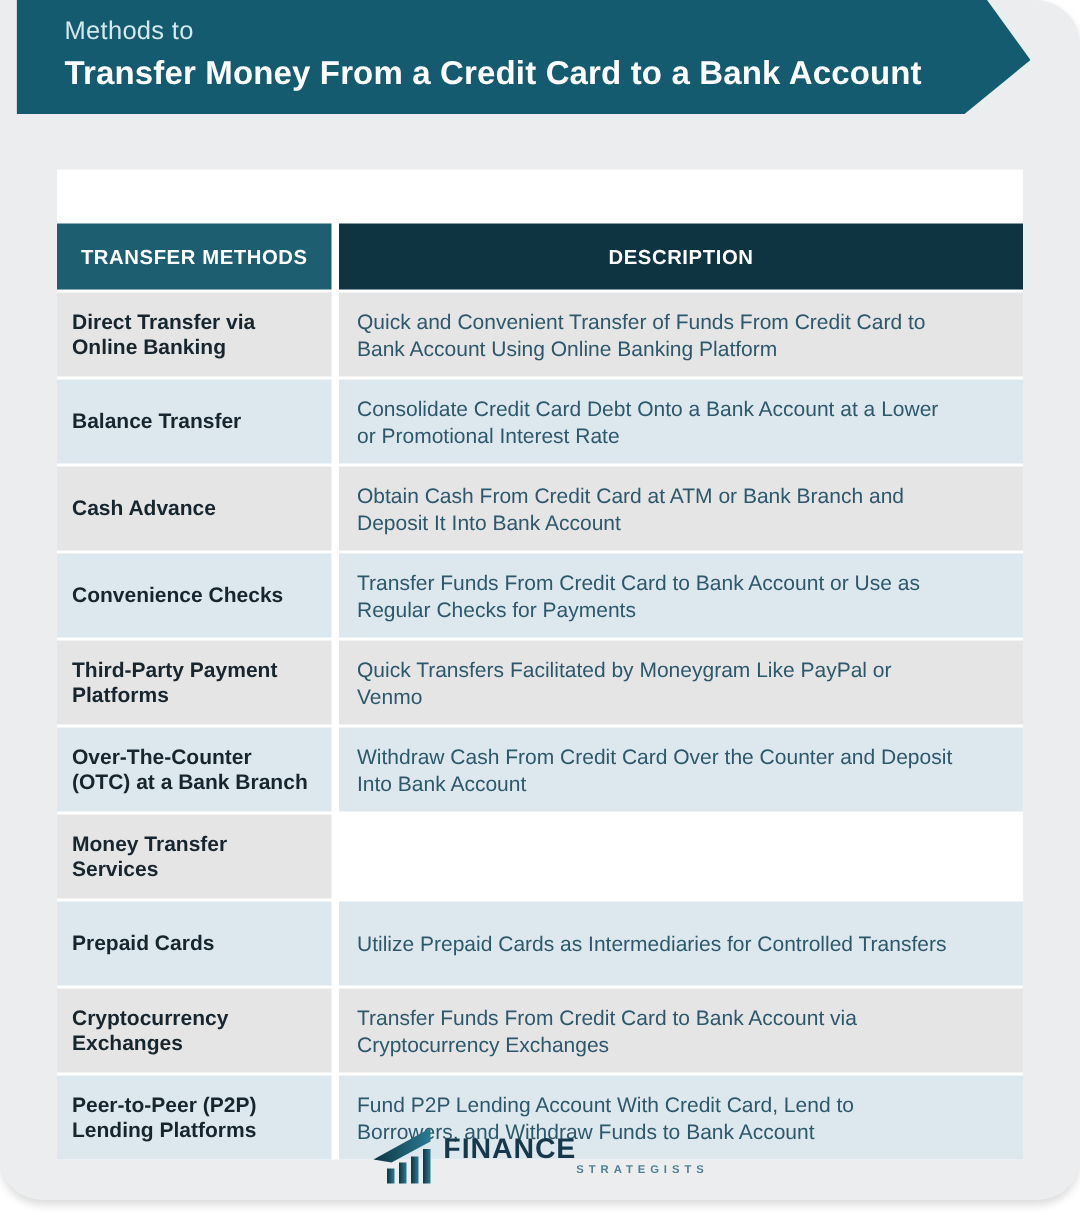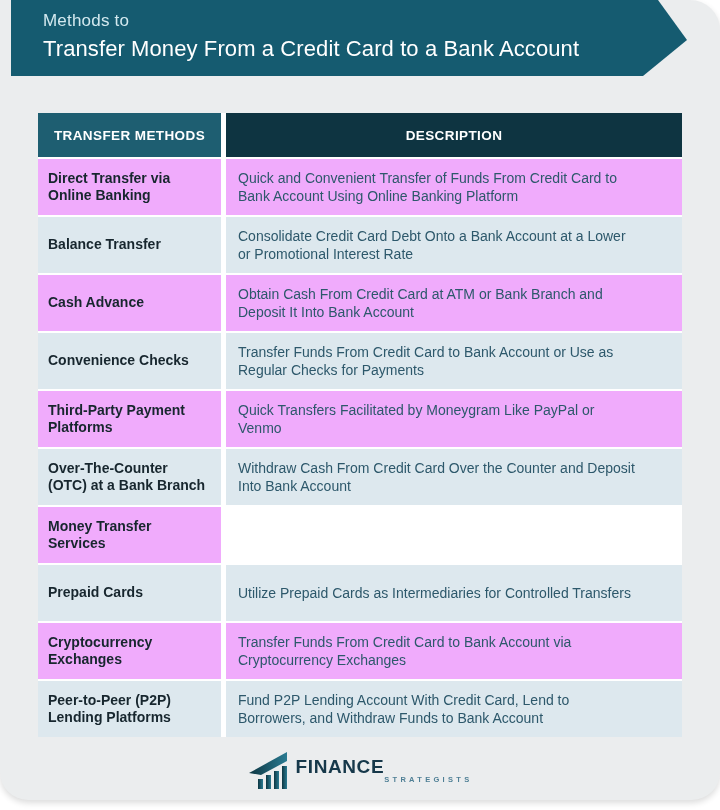--- a/index.html
+++ b/index.html
@@ -17,35 +17,35 @@
     position:absolute;left:11px;top:0;width:676px;height:76px;
     background:var(--banner-teal,#155b70);
     clip-path:polygon(0 0,647px 0,676px 40px,632px 76px,0 76px);
     box-sizing:border-box;padding:10px 0 0 32px;
   }
   .banner .eyebrow{
     font-size:17px;line-height:1.35;color:var(--banner-eyebrow-text,#d3e9ef);
     font-weight:400;letter-spacing:.2px;
   }
   .banner .title{
-    font-size:22px;line-height:1.2;color:#ffffff;font-weight:normal;
+    font-size:22px;line-height:1.2;color:#ffffff;font-weight:bold;
     margin-top:3px;letter-spacing:.1px;
   }
   .table{
     position:absolute;left:38px;top:113px;width:644px;background:#ffffff;
   }
-  .thead{display:flex;gap:5px;height:44px;}
+  .thead{display:flex;gap:5px;height:44px;margin-top:36px;}
   .th{
     display:flex;align-items:center;justify-content:center;
     color:#ffffff;font-weight:bold;font-size:13.5px;letter-spacing:.4px;
   }
   .th-method{width:183px;background:var(--header-teal,#1e5e71);}
   .th-desc{flex:1;background:var(--header-dark,#0e3441);}
   .row{display:flex;gap:5px;margin-top:2px;min-height:56px;}
-  .cell{box-sizing:border-box;display:flex;align-items:center;background:#f0abfc;}
+  .cell{box-sizing:border-box;display:flex;align-items:center;background:#e5e5e5;}
   .row.alt .cell{background:var(--row-alt,#dde8ee);}
   .cell.method{
     width:183px;padding:8px 15px 8px 10px;
     font-weight:bold;font-size:14px;line-height:1.25;
     color:var(--method-text,#17262e);
   }
   .cell.desc{
     flex:1;padding:8px 42px 8px 12px;
     font-size:14px;line-height:1.32;
     color:var(--desc-text,#2d586b);

